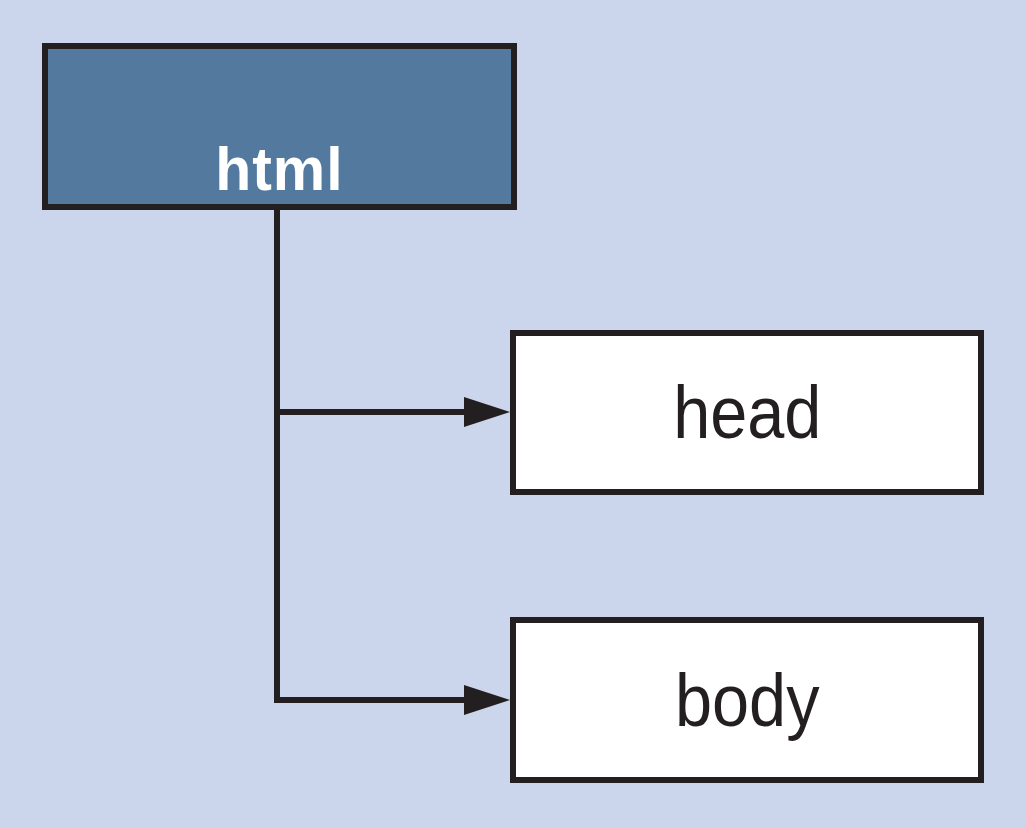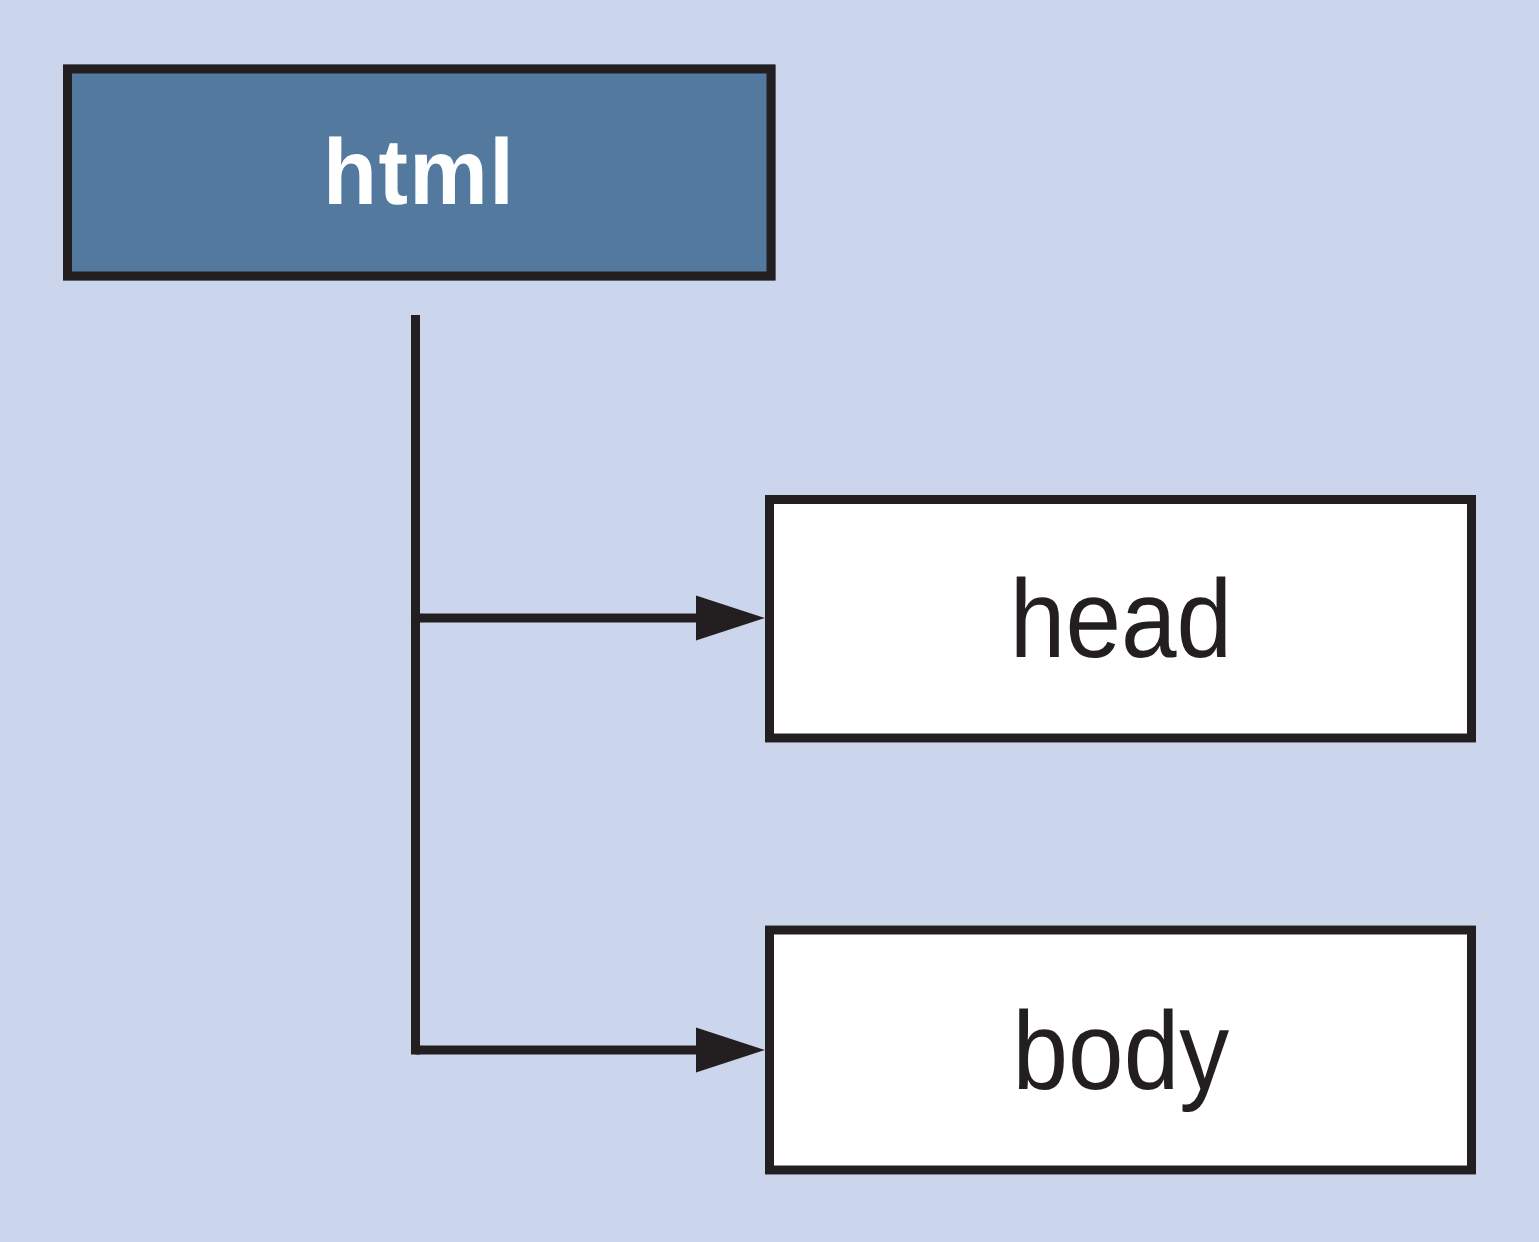--- a/index.html
+++ b/index.html
@@ -19,22 +19,23 @@
     box-sizing: border-box;
     border: 6px solid var(--ink, #231F20);
     display: flex;
     align-items: center;
     justify-content: center;
   }
   .node-root {
     left: 42px;
     top: 43px;
     width: 475px;
-    height: 144px;
+    height: 167px;
     background: var(--root_fill, #537A9E);
+    align-items: flex-end;
   }
   .node-root .label {
     color: var(--root_text, #FFFFFF);
     font-size: 62px;
     font-weight: 700;
     letter-spacing: 1px;
     display: inline-block;
     transform: scaleX(0.95);
   }
   .node-child {

